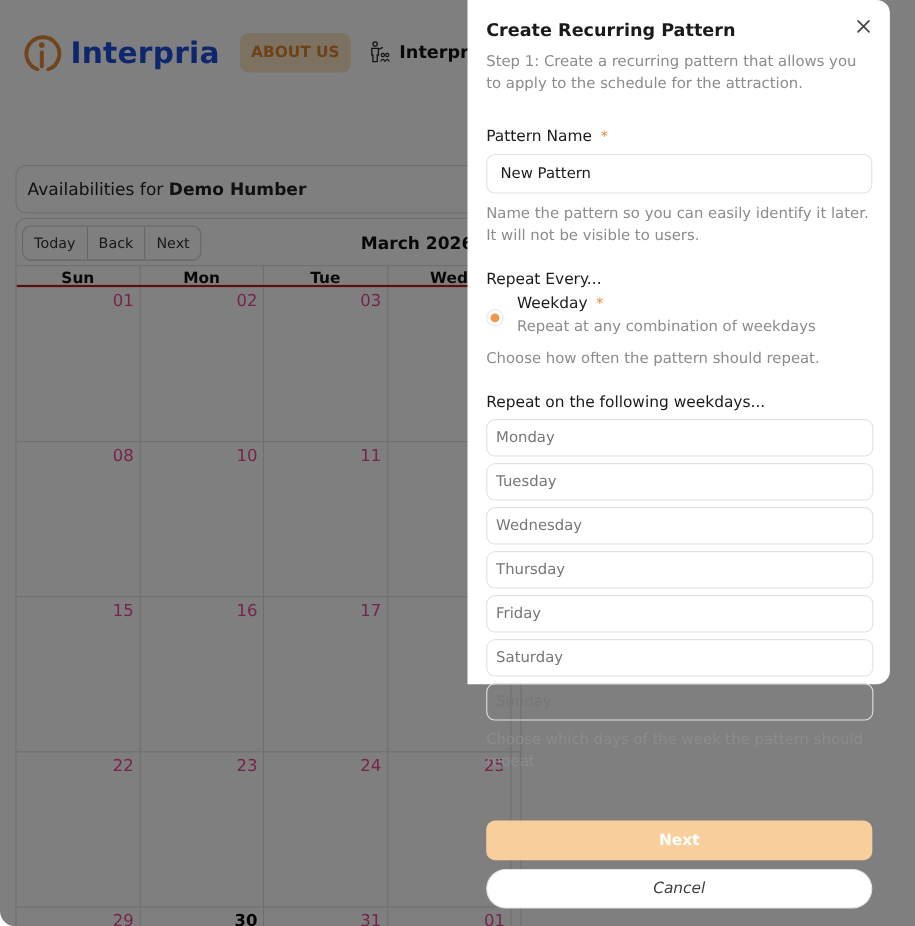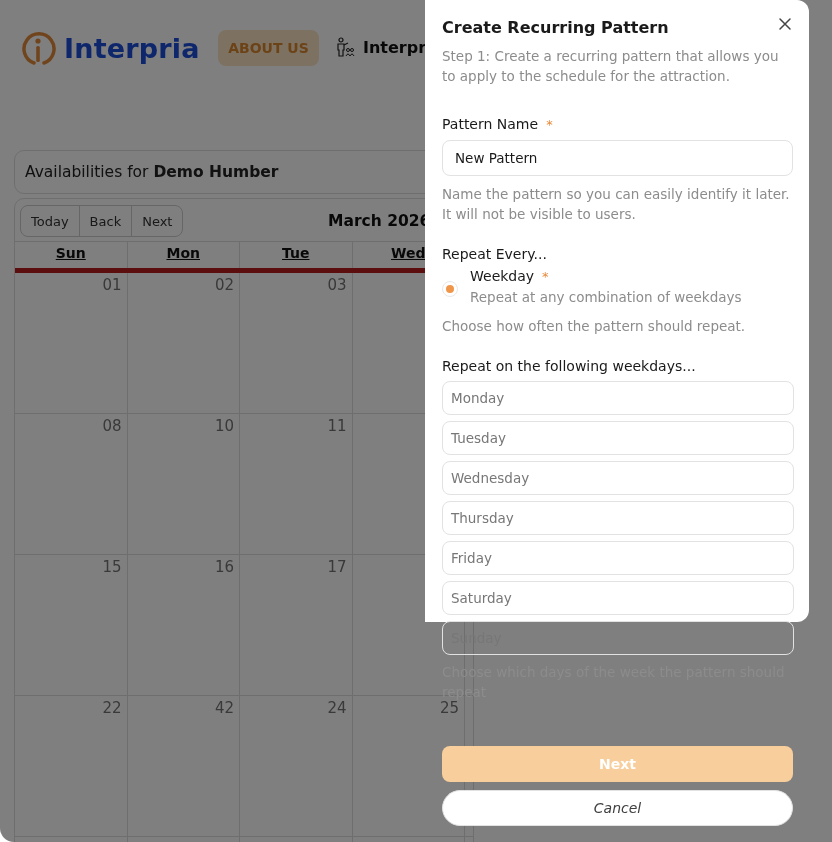--- a/index.html
+++ b/index.html
@@ -18,24 +18,24 @@
 
   .avail-bar { position: absolute; left: 14px; top: 150px; width: 460px; height: 44px; border: 1px solid #ddd; border-radius: 10px; display: flex; align-items: center; padding-left: 10px; font-size: 15.5px; color: #222; }
   .avail-bar b { margin-left: 5px; }
 
   .calendar { position: absolute; left: 14px; top: 198px; width: 460px; height: 660px; border: 1px solid #ddd; border-radius: 10px 10px 0 0; overflow: hidden; }
   .toolbar { position: absolute; left: 5px; top: 6px; display: flex; border: 1px solid #ccc; border-radius: 8px; overflow: hidden; }
   .toolbar div { height: 30px; padding: 0 10px; display: flex; align-items: center; font-size: 13px; color: #333; border-right: 1px solid #ccc; }
   .toolbar div:last-child { border-right: none; }
   .cal-title { position: absolute; left: 313px; top: 13px; font-size: 15.5px; font-weight: bold; color: #111; }
   .grid { position: absolute; left: 0; top: 42px; width: 563px; }
-  .dow-row { display: flex; height: 32px; border-top: 1px solid #ddd; border-bottom: 5px solid #b91c1c; text-decoration: underline; }
+  .dow-row { display: flex; height: 20px; border-top: 1px solid #ddd; border-bottom: 2px solid #b91c1c; }
   .dow { width: 112.5px; text-align: center; font-size: 14px; font-weight: bold; line-height: 22px; border-right: 1px solid #ddd; }
   .week { display: flex; height: 141px; border-bottom: 1px solid #ddd; }
-  .day { width: 112.5px; border-right: 1px solid #ddd; text-align: right; padding: 3px 5px 0 0; font-size: 15px; color: #737373; }
+  .day { width: 112.5px; border-right: 1px solid #ddd; text-align: right; padding: 3px 5px 0 0; font-size: 15px; color: #ec4899; }
   .day.today { font-weight: bold; color: #000; }
 
   .overlay { position: absolute; left: 0; top: 0; width: 832px; height: 842px; background: rgba(0,0,0,0.5); border-radius: 0 0 0 14px; }
 
   
   .drawer { position: absolute; left: 425px; top: 0; width: 384px; height: 622px; background: #ffffff; border-radius: 0 12px 12px 0; }
   .d-title { position: absolute; left: 17px; top: 18px; font-size: 16px; font-weight: bold; color: #1a1a1a; }
   .close { position: absolute; left: 352px; top: 16px; width: 16px; height: 16px; cursor: pointer; }
   .d-sub { position: absolute; left: 17px; top: 46px; width: 350px; font-size: 13.5px; line-height: 20px; color: #8c8c8c; }
   .label { position: absolute; left: 17px; font-size: 14px; color: #1a1a1a; }
@@ -112,21 +112,21 @@
       </div>
       <div class="week">
         <div class="day">15</div>
         <div class="day">16</div>
         <div class="day">17</div>
         <div class="day">18</div>
         <div class="day">19</div>
       </div>
       <div class="week">
         <div class="day">22</div>
-        <div class="day">42</div>
+        <div class="day">23</div>
         <div class="day">24</div>
         <div class="day">25</div>
         <div class="day">26</div>
       </div>
       <div class="week">
         <div class="day">29</div>
         <div class="day today">30</div>
         <div class="day">31</div>
         <div class="day">01</div>
         <div class="day">02</div>

